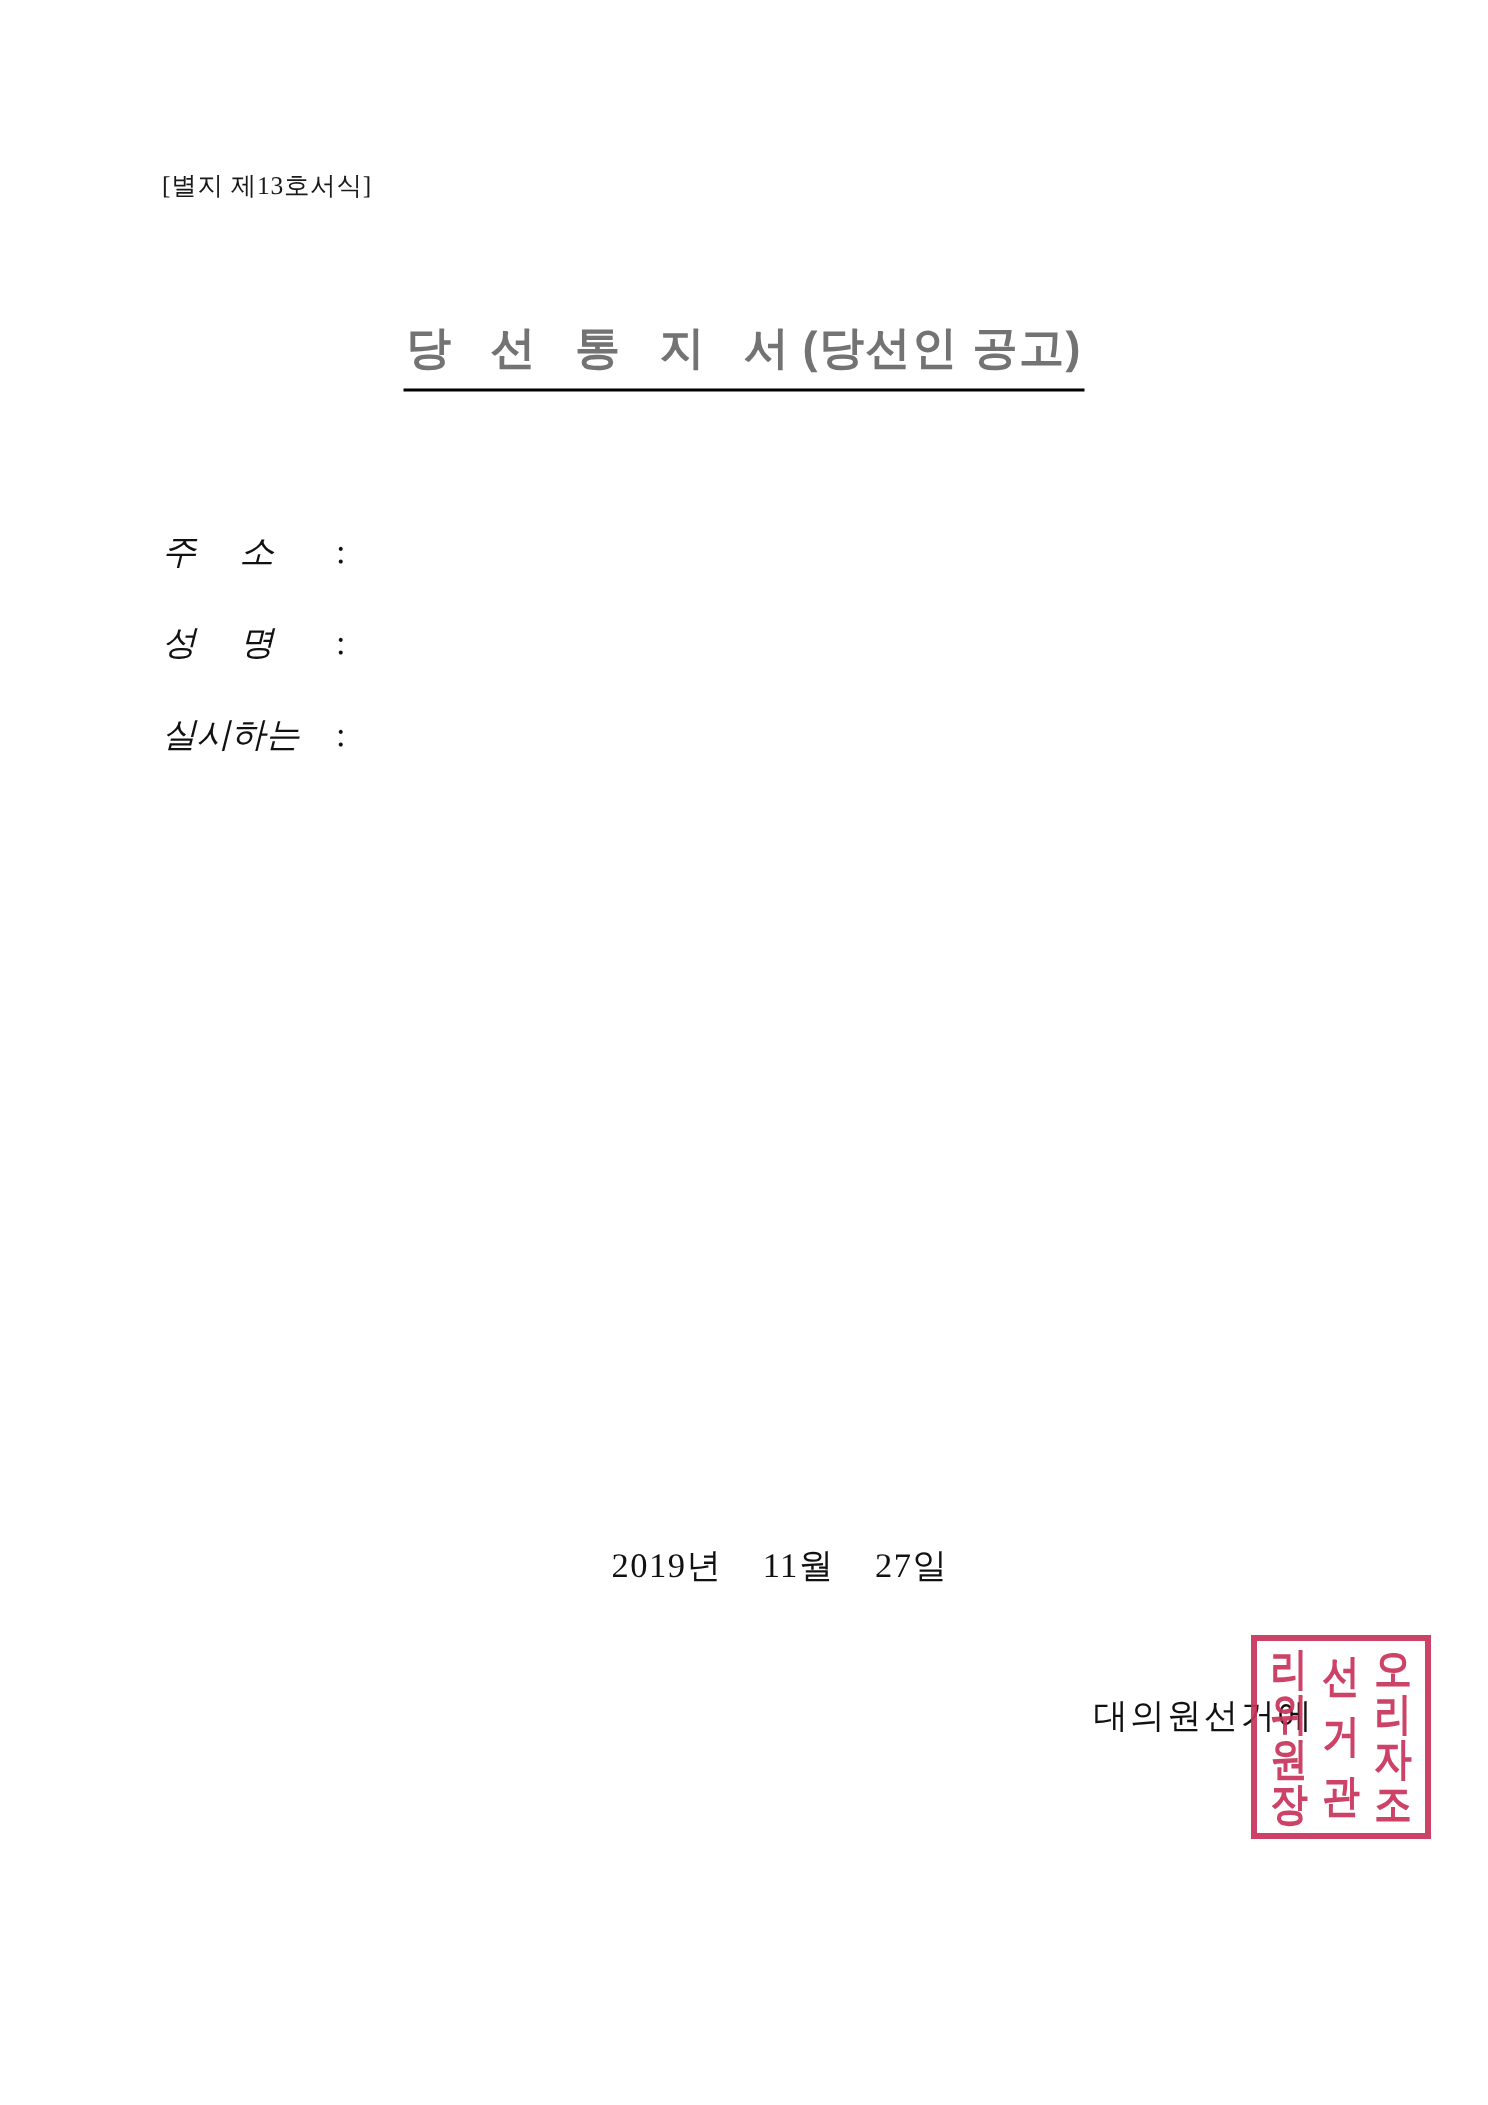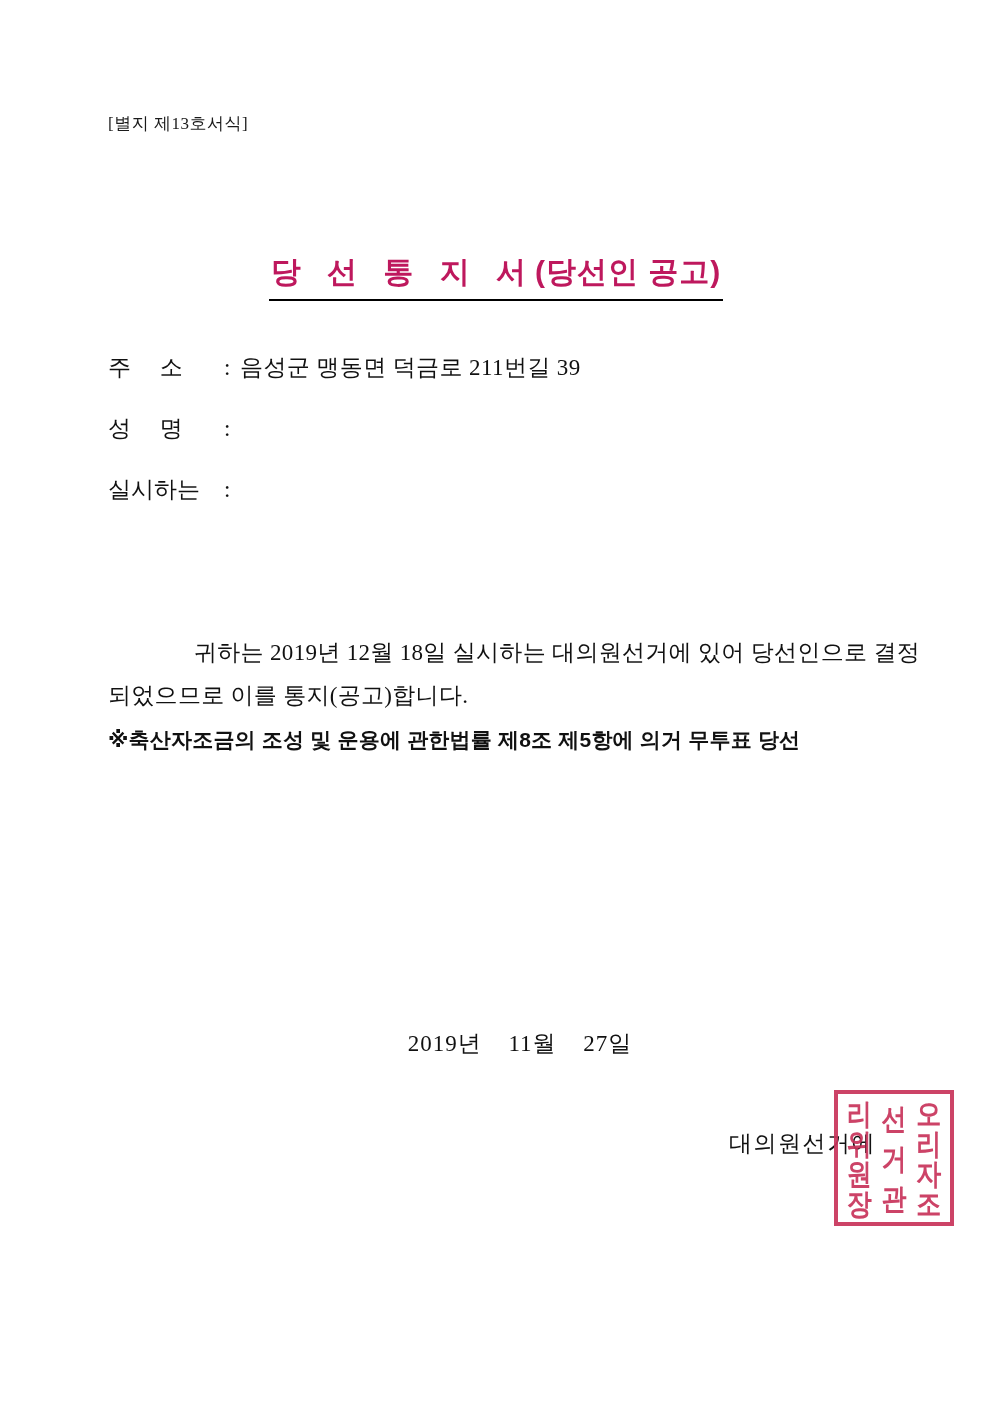--- a/index.html
+++ b/index.html
@@ -31,22 +31,21 @@
 
   .doc-title {
     position: absolute;
     left: 0;
     right: 0;
     top: 212px;
     text-align: center;
     font-family: "Liberation Sans", "DejaVu Sans", sans-serif;
     font-weight: bold;
     font-size: 30px;
-    color: #be185d;
-    margin-top: 40px;
+    color: #737373;
   }
   .doc-title .inner {
     display: inline-block;
     border-bottom: 2px solid #000;
     padding: 0 2px 6px 2px;
     letter-spacing: 1px;
   }
   .doc-title .spaced {
     letter-spacing: 9px;
   }
@@ -61,20 +60,21 @@
     display: flex;
     align-items: baseline;
     font-size: 23px;
     margin-bottom: 30px;
     color: #111;
   }
   .field-label {
     width: 116px;
     display: inline-block;
     white-space: pre;
+    font-style: italic;
   }
   .field-colon {
     width: 16px;
     display: inline-block;
   }
   .field-value {
     display: inline-block;
     letter-spacing: 0.4px;
   }
 
@@ -168,39 +168,34 @@
     <span class="inner">
       <span class="spaced">당 선 통 지 서</span><span>(당선인 공고)</span>
     </span>
   </div>
 
   <div class="fields">
 
     <div class="field-row">
       <span class="field-label">주     소</span>
       <span class="field-colon">:</span>
-      <span class="field-value">음성군 맹동면 덕금로 211번길 39</span>
     </div>
 
     <div class="field-row">
       <span class="field-label">성     명</span>
       <span class="field-colon">:</span>
     </div>
 
     <div class="field-row">
       <span class="field-label">실시하는</span>
       <span class="field-colon">:</span>
     </div>
 
   </div>
 
-  <div class="body-text">
-    <div class="body-line-1">귀하는 2019년 12월 18일 실시하는 대의원선거에 있어 당선인으로 결정되었으므로 이를 통지(공고)합니다.</div>
-    <div class="body-note">※축산자조금의 조성 및 운용에 관한법률 제8조 제5항에 의거 무투표 당선</div>
-  </div>
 
   <div class="date-line">
     <span>2019년</span>
     <span>11월</span>
     <span>27일</span>
   </div>
 
   <div class="signature">대의원선거에</div>
 
   <div class="seal">

